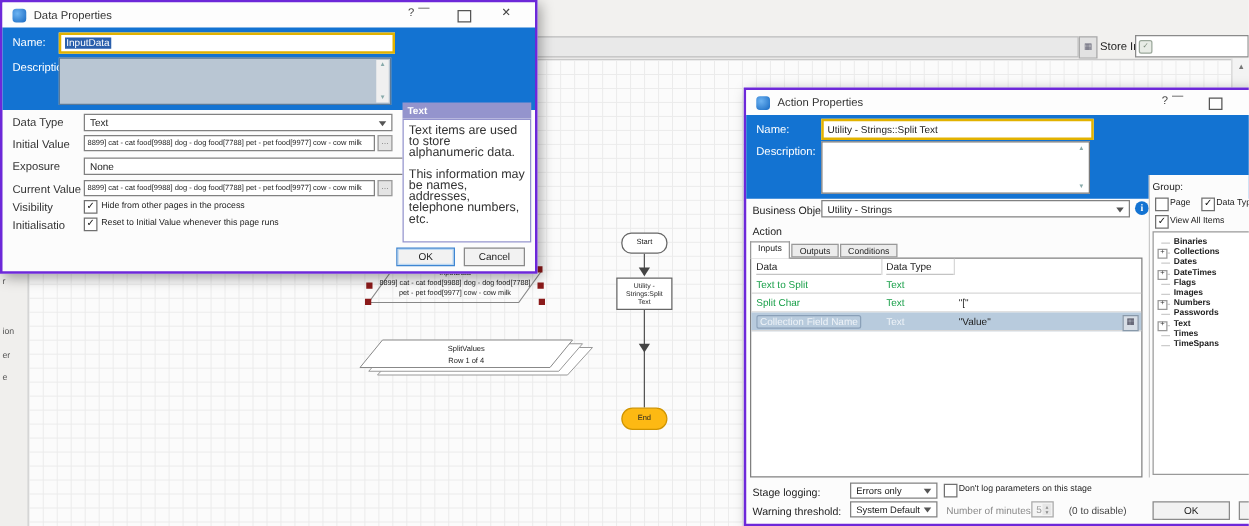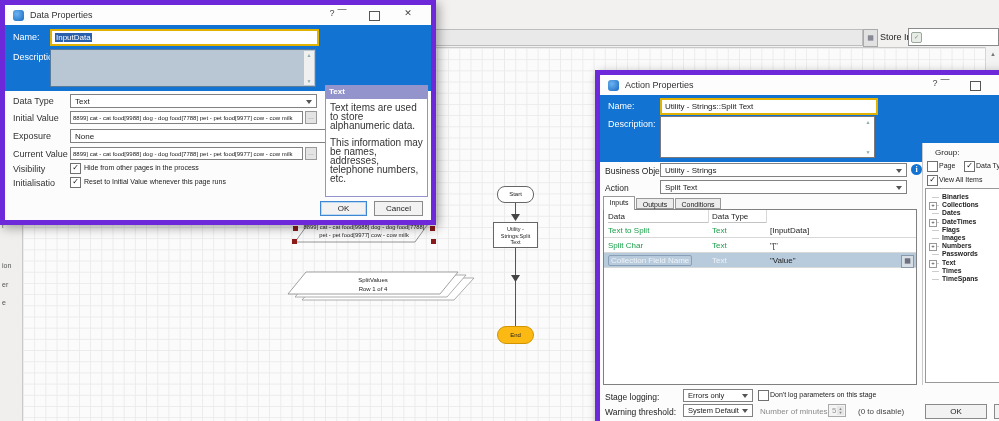--- a/index.html
+++ b/index.html
@@ -23,21 +23,21 @@
   
   #flow-svg{left:0;top:0;width:999px;height:421px;pointer-events:none;z-index:5;}
   .node{z-index:6;box-sizing:border-box;text-align:center;}
   .start-node{left:497px;top:186px;width:37px;height:17px;background:#fff;border:1px solid #666;border-radius:8px;font-size:6px;line-height:15px;}
   .action-node{left:493px;top:222px;width:45px;height:26px;background:#fff;border:1px solid #666;font-size:5.5px;line-height:6.5px;padding-top:3px;}
   .end-node{left:497px;top:326px;width:37px;height:18px;background:#fdb913;border:1px solid #cf9400;border-radius:9px;font-size:6px;line-height:16px;}
   .ditem-text{left:293px;top:215px;width:142px;z-index:6;text-align:center;font-size:5.8px;line-height:8px;color:#222;}
   .coll-text{left:288px;top:276px;width:170px;z-index:6;text-align:center;font-size:6px;line-height:8.5px;color:#222;}
   .handle{position:absolute;width:5px;height:5px;background:#8b1a1a;z-index:7;}
   
-  .dlg{background:#fcfcfc;border:5px solid #6d28d9;box-shadow:3px 3px 10px rgba(0,0,0,.35);}
+  .dlg{background:#fcfcfc;border:2px solid #6d28d9;box-shadow:3px 3px 10px rgba(0,0,0,.35);}
   #dlg-data{left:0;top:0;width:426px;height:215px;z-index:30;}
   #dlg-action{left:595px;top:70px;width:412px;height:347px;z-index:40;}
   .titlebar{position:absolute;left:0;top:0;right:0;height:20px;background:#fdfdfd;}
   .app-icon{position:absolute;left:8px;top:5px;width:11px;height:11px;border-radius:3px;
      background:radial-gradient(circle at 35% 35%,#6db3f2,#1668c1);}
   .dlg-title{position:absolute;left:25px;top:5px;font-size:9px;color:#333;}
   .tbtn{position:absolute;top:3px;font-size:9px;color:#444;width:14px;text-align:center;}
   .maxbox{position:absolute;top:6px;width:9px;height:8px;border:1px solid #555;}
   .blueband{position:absolute;left:0;right:0;background:#1373d2;}
   .wlbl{position:absolute;color:#fff;font-size:9px;}
@@ -224,56 +224,51 @@
   </div>
 
   <span class="ftlbl" style="left:5px;top:91px;">Business Object</span>
   <div class="dd" style="left:60px;top:88px;width:247px;">
     <span>Utility - Strings</span>
     <span class="arr"></span>
   </div>
   <div class="abs" style="left:311px;top:89px;width:11px;height:11px;border-radius:50%;background:#1373d2;color:#fff;font-size:8px;font-weight:bold;text-align:center;line-height:11px;font-family:'Liberation Serif',serif;">i</div>
 
   <span class="ftlbl" style="left:5px;top:108px;">Action</span>
-  <div class="dd" style="left:60px;top:105px;width:247px;">
-    <span>Split Text</span>
-    <span class="arr"></span>
-  </div>
 
   <div class="tab active" style="left:3px;width:32px;">Inputs</div>
   <div class="tab" style="left:36px;width:38px;">Outputs</div>
   <div class="tab" style="left:75px;width:46px;">Conditions</div>
 
   <div id="ap-table">
     <div class="th" style="left:4px;width:100px;">Data</div>
     <div class="th" style="left:108px;width:54px;">Data Type</div>
     <div class="colline" style="left:104px;height:13px;"></div>
     <div class="colline" style="left:162px;height:13px;"></div>
     <div id="ap-table-rows">
         <div class="trow" style="top: 13px;">
           <div class="c cn"><span>Text to Split</span></div>
           <div class="c ct">Text</div>
-          <div class="c cv">[InputData]</div>
         </div>
         <div class="trow" style="top: 28px;">
           <div class="c cn"><span>Split Char</span></div>
           <div class="c ct">Text</div>
           <div class="c cv">"["</div>
         </div>
         <div class="trow selected" style="top: 43px;">
           <div class="c cn"><span>Collection Field Name</span></div>
           <div class="c ct">Text</div>
           <div class="c cv">"Value"</div>
           <div class="calcbtn">▦</div>
         </div>
       </div>
   </div>
 
   <div id="ap-right">
-    <span class="ftlbl" style="left:12px;top:5px;font-size:8px;">Group:</span>
+    <span class="ftlbl" style="left:2px;top:5px;font-size:8px;">Group:</span>
     <span class="cbx" style="left:4px;top:18px;"></span>
     <span class="cblbl" style="left:16px;top:19px;">Page</span>
     <span class="cbx on" style="left:41px;top:18px;"></span>
     <span class="cblbl" style="left:53px;top:19px;">Data Type</span>
     <span class="cbx on" style="left:4px;top:32px;"></span>
     <span class="cblbl" style="left:16px;top:33px;">View All Items</span>
     <div id="ap-tree">
         <div class="titem" style="margin-top: 4px;"><span>Binaries</span></div>
         <div class="titem" style="margin-top: 0px;"><span class="twisty">+</span><span>Collections</span></div>
         <div class="titem" style="margin-top: 0px;"><span>Dates</span></div>

